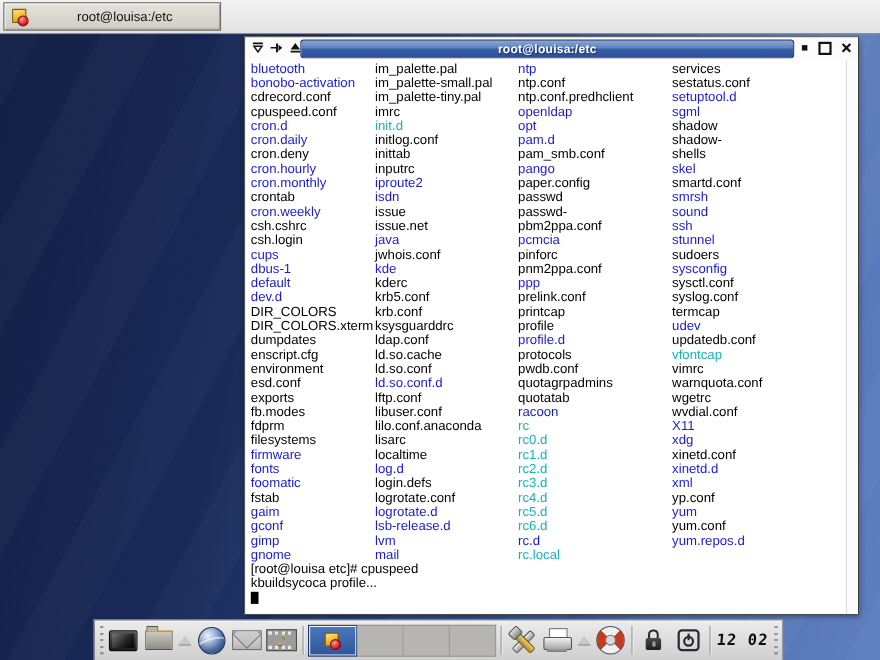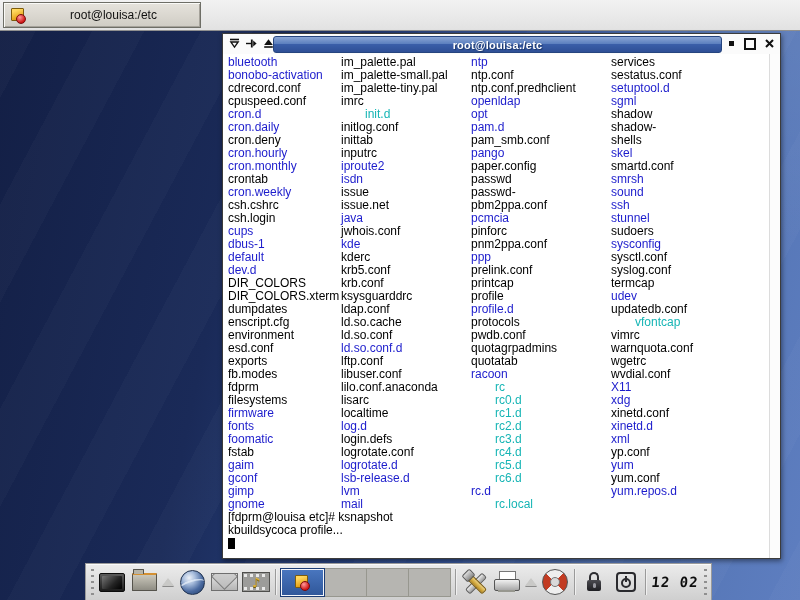--- a/index.html
+++ b/index.html
@@ -41,21 +41,21 @@
   .w-min{width:5px;height:5px;background:#111;display:inline-block;}
   .w-max{width:8px;height:8px;border:2px solid #111;display:inline-block;}
 
   
   .term{position:absolute;left:0;top:20px;right:0;bottom:0;background:#fff;overflow:hidden;
     font-family:Liberation Sans, sans-serif;font-size:12px;line-height:13px;cursor:text;}
   .term-scroll{position:absolute;right:0;top:0;bottom:0;width:10px;background:#fcfcfc;border-left:1px solid #dcdcdc;}
   .tcol{position:absolute;top:2px;white-space:pre;}
   .tl{height:13px;white-space:pre;color:var(--tfile,#000);}
   .tl.d{color:var(--dir,#1c1ccc);}
-  .tl.l{color:var(--sym,#16b5b5);margin-left:24px;}
+  .tl.l{color:var(--sym,#16b5b5);}
   .tbottom{position:absolute;left:5px;top:457px;}
   .cursor{width:7px;height:11px;background:#000;margin-top:1px;}
 
   
   .panel{position:absolute;left:85px;top:563px;width:627px;height:37px;
     background:linear-gradient(#ececec,#cfcfcf);border:1px solid #9a9a9a;border-bottom:none;
     box-shadow:inset 0 1px 0 #fafafa;display:flex;align-items:center;gap:2px;padding:0 3px;box-sizing:border-box;}
   .p-handle{width:7px;height:28px;cursor:grab;
     background-image:repeating-linear-gradient(to bottom,#8f8f8f 0 2px,rgba(0,0,0,0) 2px 6px);
     background-size:3px 26px;background-repeat:no-repeat;background-position:center;}
@@ -176,21 +176,21 @@
         </span>
       </div>
     </div>
 
     <div class="term">
       <div class="tcol" style="left:5px"><div class="tl d">bluetooth</div><div class="tl d">bonobo-activation</div><div class="tl f">cdrecord.conf</div><div class="tl f">cpuspeed.conf</div><div class="tl d">cron.d</div><div class="tl d">cron.daily</div><div class="tl f">cron.deny</div><div class="tl d">cron.hourly</div><div class="tl d">cron.monthly</div><div class="tl f">crontab</div><div class="tl d">cron.weekly</div><div class="tl f">csh.cshrc</div><div class="tl f">csh.login</div><div class="tl d">cups</div><div class="tl d">dbus-1</div><div class="tl d">default</div><div class="tl d">dev.d</div><div class="tl f">DIR_COLORS</div><div class="tl f">DIR_COLORS.xterm</div><div class="tl f">dumpdates</div><div class="tl f">enscript.cfg</div><div class="tl f">environment</div><div class="tl f">esd.conf</div><div class="tl f">exports</div><div class="tl f">fb.modes</div><div class="tl f">fdprm</div><div class="tl f">filesystems</div><div class="tl d">firmware</div><div class="tl d">fonts</div><div class="tl d">foomatic</div><div class="tl f">fstab</div><div class="tl d">gaim</div><div class="tl d">gconf</div><div class="tl d">gimp</div><div class="tl d">gnome</div></div>
       <div class="tcol" style="left:118px"><div class="tl f">im_palette.pal</div><div class="tl f">im_palette-small.pal</div><div class="tl f">im_palette-tiny.pal</div><div class="tl f">imrc</div><div class="tl l">init.d</div><div class="tl f">initlog.conf</div><div class="tl f">inittab</div><div class="tl f">inputrc</div><div class="tl d">iproute2</div><div class="tl d">isdn</div><div class="tl f">issue</div><div class="tl f">issue.net</div><div class="tl d">java</div><div class="tl f">jwhois.conf</div><div class="tl d">kde</div><div class="tl f">kderc</div><div class="tl f">krb5.conf</div><div class="tl f">krb.conf</div><div class="tl f">ksysguarddrc</div><div class="tl f">ldap.conf</div><div class="tl f">ld.so.cache</div><div class="tl f">ld.so.conf</div><div class="tl d">ld.so.conf.d</div><div class="tl f">lftp.conf</div><div class="tl f">libuser.conf</div><div class="tl f">lilo.conf.anaconda</div><div class="tl f">lisarc</div><div class="tl f">localtime</div><div class="tl d">log.d</div><div class="tl f">login.defs</div><div class="tl f">logrotate.conf</div><div class="tl d">logrotate.d</div><div class="tl d">lsb-release.d</div><div class="tl d">lvm</div><div class="tl d">mail</div></div>
       <div class="tcol" style="left:248px"><div class="tl d">ntp</div><div class="tl f">ntp.conf</div><div class="tl f">ntp.conf.predhclient</div><div class="tl d">openldap</div><div class="tl d">opt</div><div class="tl d">pam.d</div><div class="tl f">pam_smb.conf</div><div class="tl d">pango</div><div class="tl f">paper.config</div><div class="tl f">passwd</div><div class="tl f">passwd-</div><div class="tl f">pbm2ppa.conf</div><div class="tl d">pcmcia</div><div class="tl f">pinforc</div><div class="tl f">pnm2ppa.conf</div><div class="tl d">ppp</div><div class="tl f">prelink.conf</div><div class="tl f">printcap</div><div class="tl f">profile</div><div class="tl d">profile.d</div><div class="tl f">protocols</div><div class="tl f">pwdb.conf</div><div class="tl f">quotagrpadmins</div><div class="tl f">quotatab</div><div class="tl d">racoon</div><div class="tl l">rc</div><div class="tl l">rc0.d</div><div class="tl l">rc1.d</div><div class="tl l">rc2.d</div><div class="tl l">rc3.d</div><div class="tl l">rc4.d</div><div class="tl l">rc5.d</div><div class="tl l">rc6.d</div><div class="tl d">rc.d</div><div class="tl l">rc.local</div></div>
       <div class="tcol" style="left:388px"><div class="tl f">services</div><div class="tl f">sestatus.conf</div><div class="tl d">setuptool.d</div><div class="tl d">sgml</div><div class="tl f">shadow</div><div class="tl f">shadow-</div><div class="tl f">shells</div><div class="tl d">skel</div><div class="tl f">smartd.conf</div><div class="tl d">smrsh</div><div class="tl d">sound</div><div class="tl d">ssh</div><div class="tl d">stunnel</div><div class="tl f">sudoers</div><div class="tl d">sysconfig</div><div class="tl f">sysctl.conf</div><div class="tl f">syslog.conf</div><div class="tl f">termcap</div><div class="tl d">udev</div><div class="tl f">updatedb.conf</div><div class="tl l">vfontcap</div><div class="tl f">vimrc</div><div class="tl f">warnquota.conf</div><div class="tl f">wgetrc</div><div class="tl f">wvdial.conf</div><div class="tl d">X11</div><div class="tl d">xdg</div><div class="tl f">xinetd.conf</div><div class="tl d">xinetd.d</div><div class="tl d">xml</div><div class="tl f">yp.conf</div><div class="tl d">yum</div><div class="tl f">yum.conf</div><div class="tl d">yum.repos.d</div></div>
       <div class="tbottom">
-        <div class="tl">[fdprm@louisa etc]# ksnapshot</div>
+        <div class="tl">[root@louisa etc]# cpuspeed</div>
         <div class="tl">kbuildsycoca profile...</div>
         <div class="cursor"></div>
       </div>
       <div class="term-scroll"></div>
     </div>
   </div>
 
   <div class="panel">
     <div class="p-handle"></div>
 

